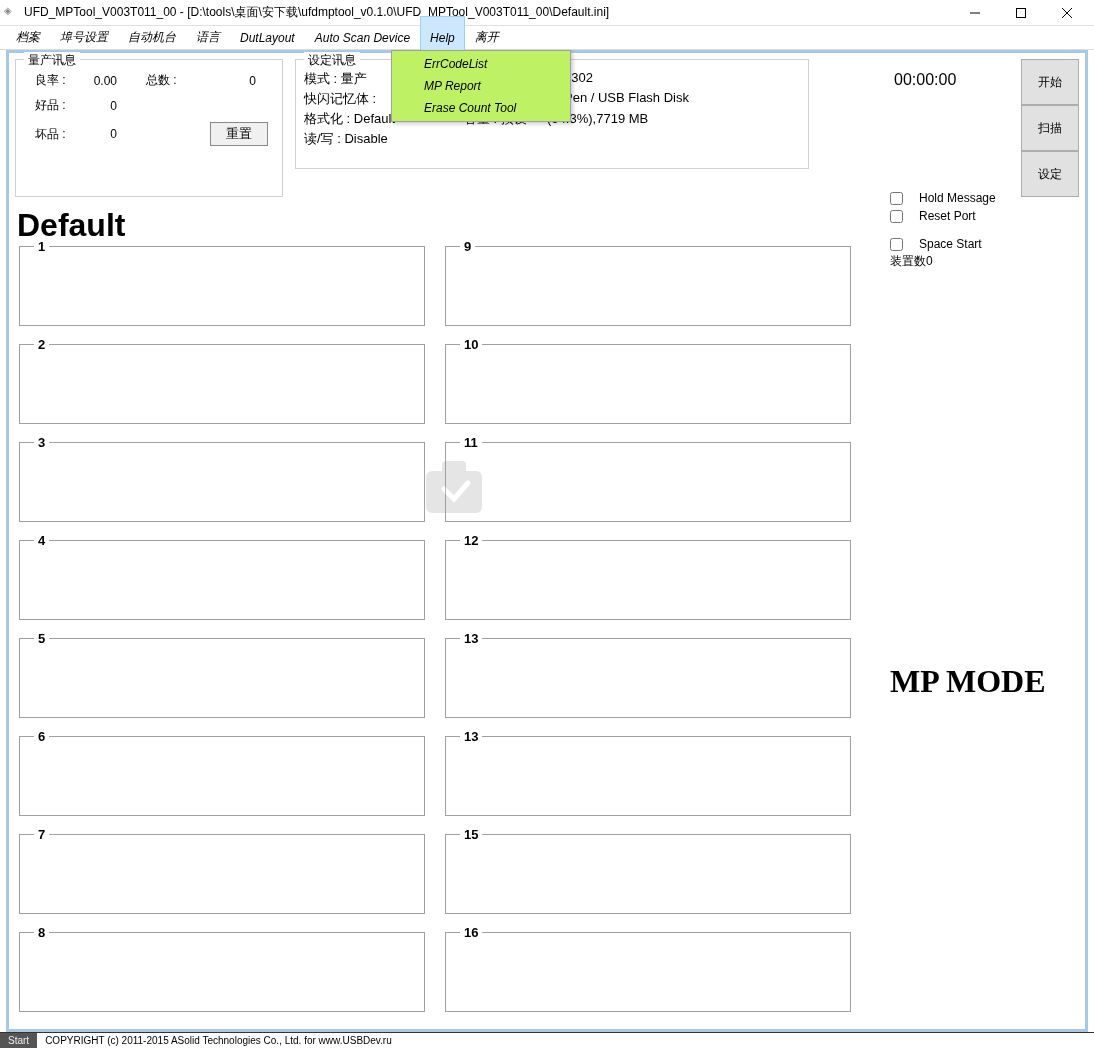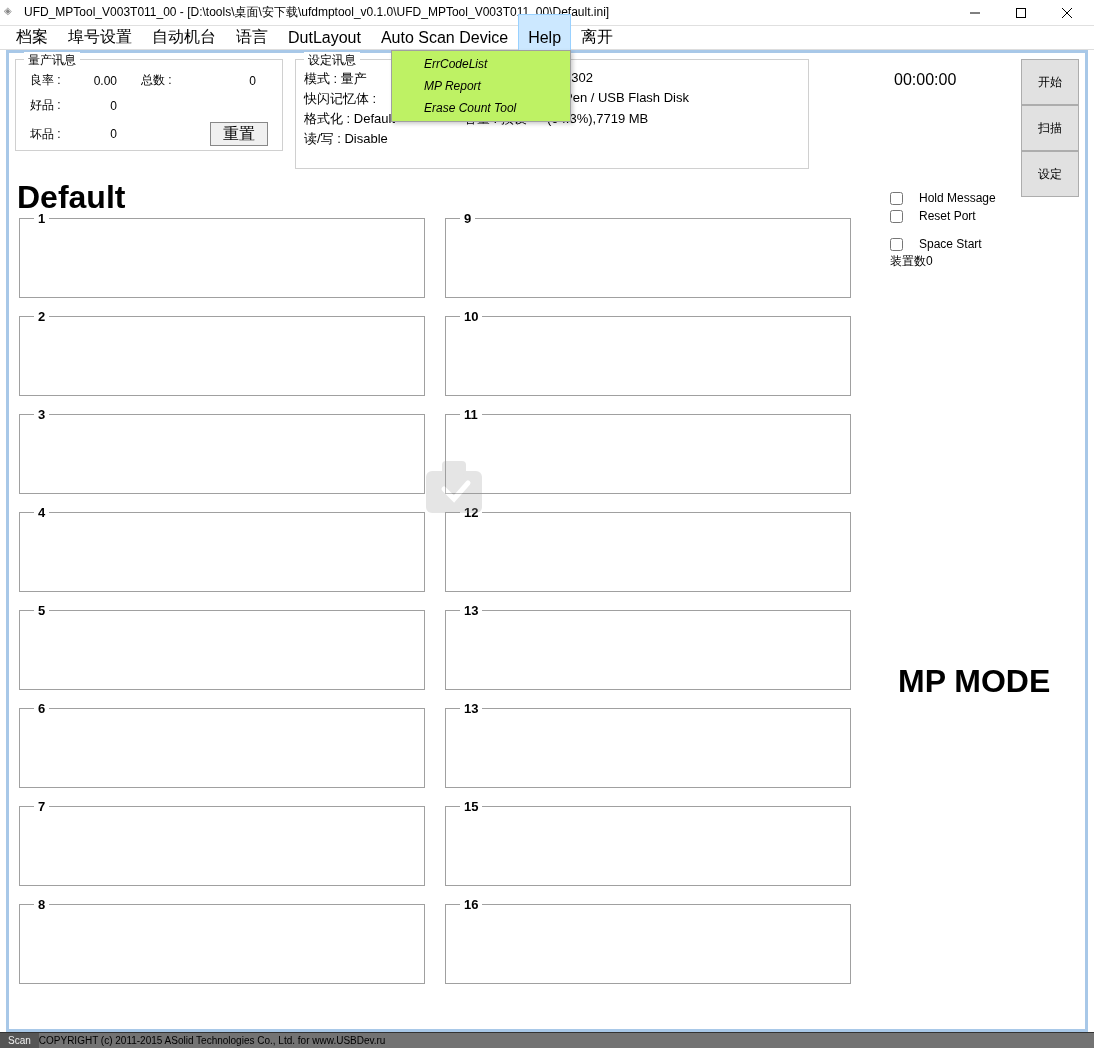--- a/index.html
+++ b/index.html
@@ -39,21 +39,22 @@
   background: #fff;
   display: flex;
   align-items: center;
   padding: 0 6px;
   border-bottom: 1px solid #ddd;
   position: relative;
 }
 .menu-item {
   padding: 3px 10px;
   cursor: pointer;
-  font-size: 16px;
+  font-size: 12px;
+  font-style: italic;
 }
 .menu-item.active { background: #cce8ff; border: 1px solid #99d1ff; padding: 14px 9px; }
 .dropdown {
   position: absolute;
   top: 24px;
   left: 391px;
   background: #bef264;
   border: 1px solid #a0a0a0;
   box-shadow: 2px 2px 4px rgba(0,0,0,0.2);
   z-index: 100;
@@ -88,39 +89,39 @@
 .groupbox-title {
   position: absolute;
   top: -8px;
   left: 8px;
   background: #fff;
   padding: 0 4px;
   font-size: 12px;
 }
 .gb-production {
   width: 268px;
-  height: 92px;
+  height: 138px;
 }
 .gb-production table { width: 100%; border-collapse: collapse; }
-.gb-production td { padding: 4px 6px; font-size: 12px; }
+.gb-production td { padding: 4px 6px; font-size: 12px; text-align: center; }
 .gb-production .val { text-align: right; padding-right: 18px; }
 .gb-settings {
   width: 514px;
   height: 110px;
   font-size: 13px;
 }
 .gb-settings-row { display: flex; margin: 2px 0; }
 .gb-settings-col1 { width: 160px; }
 .gb-settings-col2 { flex: 1; }
 .reset-btn {
   width: 58px; height: 24px;
   border: 1px solid #888;
   background: #f0f0f0;
   cursor: pointer;
-  font-size: 16px;
+  font-size: 13px;
 }
 .default-label {
   font-family: Arial, sans-serif;
   font-size: 32px;
   font-weight: 900;
   margin: 4px 0 2px 8px;
 }
 .slots-area {
   display: flex;
   gap: 20px;
@@ -174,26 +175,26 @@
 }
 .checkbox-row {
   display: flex;
   align-items: center;
   gap: 16px;
   padding: 2px 4px;
   font-size: 12px;
 }
 .checkbox-row input { width: 13px; height: 13px; }
 .mp-mode {
-  font-family: Liberation Sans, sans-serif;
+  font-family: Liberation Serif, serif;
   font-size: 32px;
   font-weight: 900;
   position: absolute;
   top: 610px;
-  left: 16px;
+  left: 8px;
   white-space: nowrap;
 }
 .watermark {
   position: absolute;
   left: 420px;
   top: 455px;
   opacity: 0.25;
   color: #888;
   display: flex;
   align-items: center;
@@ -211,21 +212,21 @@
   background: #333;
   color: #ccc;
   font-size: 10px;
   display: flex;
   align-items: center;
   overflow: hidden;
 }
 .bottom-info {
   background: #555; color: #eee; padding: 2px 8px;
 }
-.bottom-copy { background: #737373; color: #000; padding: 2px 0; flex:1; }
+.bottom-copy { background: #ffffff; color: #000; padding: 2px 8px; flex:1; }
 </style>
 </head>
 <body>
 
 <div class="titlebar">
   <span class="titlebar-icon">◈</span>
   <span class="titlebar-text">UFD_MPTool_V003T011_00 - [D:\tools\桌面\安下载\ufdmptool_v0.1.0\UFD_MPTool_V003T011_00\Default.ini]</span>
   <div class="win-controls">
     <div class="win-btn">
       <svg width="10" height="10">
@@ -398,15 +399,15 @@
 
 <div class="watermark">
   <svg viewBox="0 0 68 60">
     <rect x="6" y="16" width="56" height="42" rx="6" fill="#999"></rect>
     <rect x="22" y="6" width="24" height="14" rx="4" fill="#999"></rect>
     <path d="M 24 34 L 34 44 L 48 28" stroke="#fff" stroke-width="5" fill="none" stroke-linecap="round"></path>
   </svg>
 </div>
 
 <div class="bottom-strip">
-  <span class="bottom-info">Scan</span>
+  <span class="bottom-info">Start</span>
   <span class="bottom-copy">COPYRIGHT (c) 2011-2015  ASolid Technologies Co., Ltd. for www.USBDev.ru</span>
 </div>
 
 </body></html>

